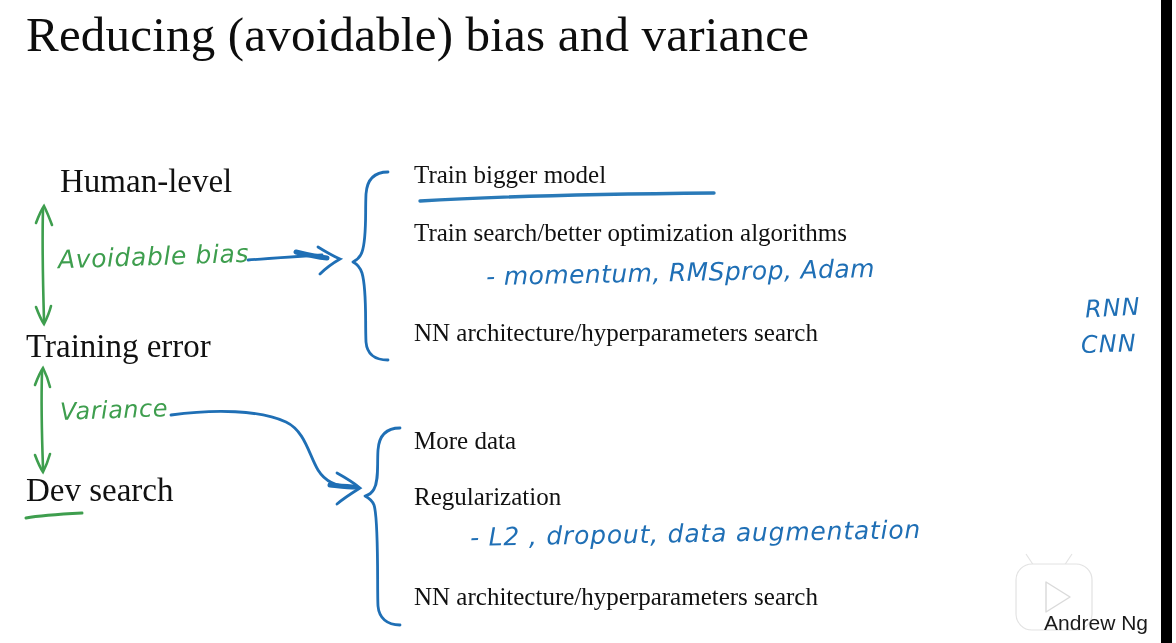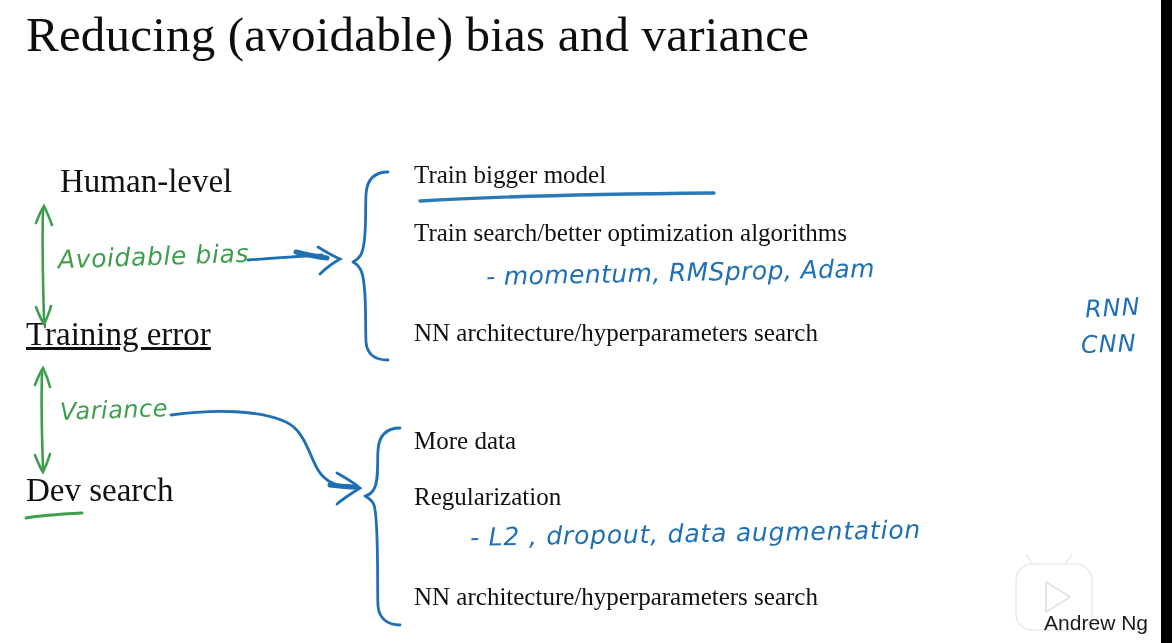--- a/index.html
+++ b/index.html
@@ -43,21 +43,21 @@
 
   
   .left-label {
     position: absolute;
     font-size: 33px;
     line-height: 1;
     white-space: nowrap;
     color: #111111;
   }
   #lbl-human   { left: 26px; top: 165px; margin-left: 34px; }
-  #lbl-train   { left: 26px; top: 318px; text-decoration: underline; }
+  #lbl-train   { left: 26px; top: 330px; }
   #lbl-dev     { left: 26px; top: 474px; }
 
   
   .right-item {
     position: absolute;
     font-size: 25px;
     line-height: 1;
     white-space: nowrap;
     color: #111111;
   }

